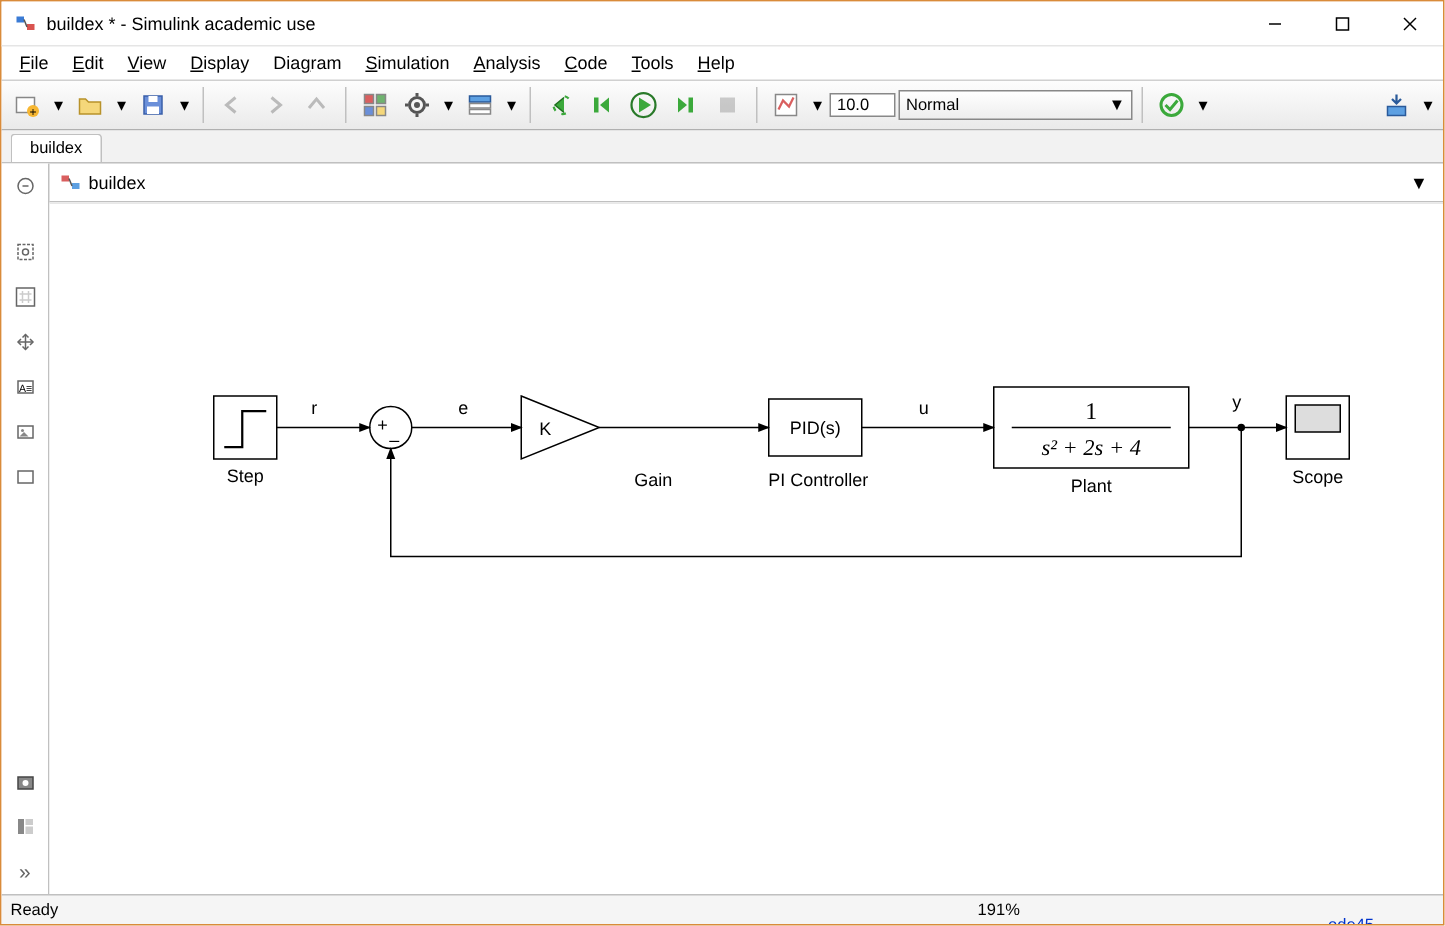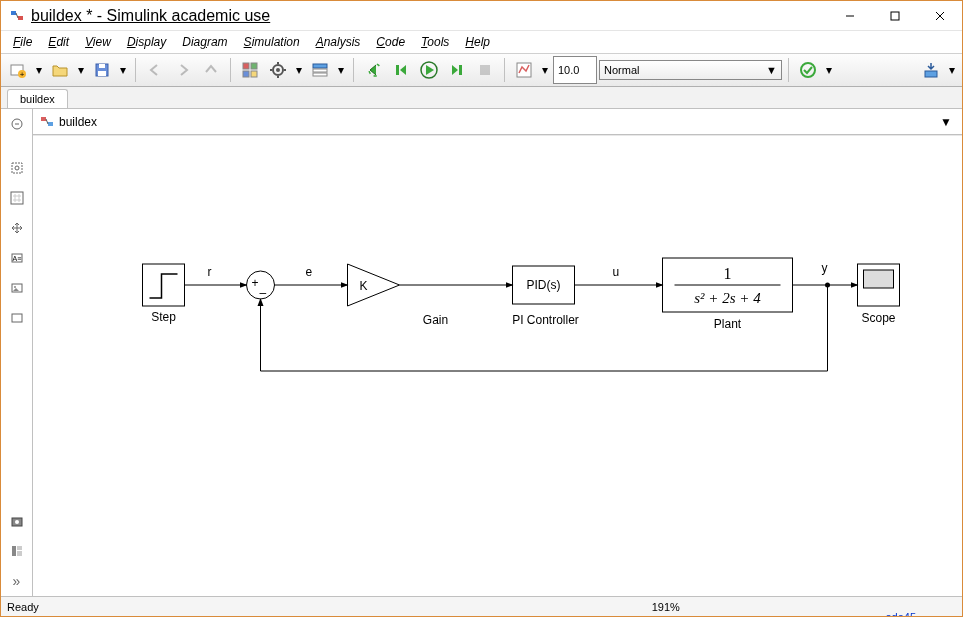--- a/index.html
+++ b/index.html
@@ -1,36 +1,36 @@
 <!DOCTYPE html>
 <html><head>
 <meta charset="utf-8">
 <style>
 * { box-sizing: border-box; margin: 0; padding: 0; }
 body { font-family: "Segoe UI", Tahoma, sans-serif; font-size: 12px; background: #fff; width: 963px; height: 617px; display: flex; flex-direction: column; border: 1px solid #d98b3a; overflow: hidden; }
 
 
 .titlebar { height: 30px; background: #fff; display: flex; align-items: center; padding: 0 0 0 8px; border-bottom: 1px solid #e5e5e5; }
 .titlebar .app-icon { width: 16px; height: 16px; margin-right: 6px; }
-.titlebar .title { flex: 1; font-size: 16px; color: #000; text-decoration: underline; }
+.titlebar .title { flex: 1; font-size: 12px; color: #000; }
 .win-controls { display: flex; }
 .win-btn { width: 45px; height: 29px; display: flex; align-items: center; justify-content: center; }
 
 
 .menubar { height: 22px; display: flex; align-items: center; padding: 0 4px; font-size: 12px; }
-.menu-item { padding: 2px 8px; font-style: italic; }
+.menu-item { padding: 2px 8px; }
 .menu-item .ul { text-decoration: underline; }
 
 
 .toolbar { height: 34px; background: linear-gradient(#fdfdfd,#eaeaea); border-top: 1px solid #d0d0d0; border-bottom: 1px solid #b0b0b0; display: flex; align-items: center; padding: 0 4px; gap: 2px; }
 .tbtn { width: 26px; height: 26px; border: 1px solid transparent; border-radius: 2px; display: flex; align-items: center; justify-content: center; background: transparent; }
 .tbtn.disabled { opacity: 0.4; }
 .tsep { width: 1px; height: 24px; background: #c0c0c0; margin: 0 4px; }
-.stoptime-input { width: 44px; height: 28px; border: 1px solid #888; background: #fff; font-size: 11px; padding: 0 4px; }
-.mode-select { width: 183px; height: 20px; border: 1px solid #888; background: linear-gradient(#fff,#eee); font-size: 11px; padding: 0 4px; display: flex; align-items: center; justify-content: space-between; }
+.stoptime-input { width: 44px; height: 16px; border: 1px solid #888; background: #fff; font-size: 11px; padding: 0 4px; }
+.mode-select { width: 156px; height: 20px; border: 1px solid #888; background: linear-gradient(#fff,#eee); font-size: 11px; padding: 0 4px; display: flex; align-items: center; justify-content: space-between; }
 .spacer { flex: 1; }
 
 
 .tabstrip { height: 22px; background: #f2f2f2; border-bottom: 1px solid #c0c0c0; display: flex; align-items: flex-end; padding: 0 6px; }
 .tab { padding: 3px 12px; background: #fff; border: 1px solid #c0c0c0; border-bottom: none; border-radius: 3px 3px 0 0; font-size: 11px; }
 
 
 .mainarea { flex: 1; display: flex; min-height: 0; }
 .navbtn-col { width: 32px; border-right: 1px solid #c0c0c0; display: flex; flex-direction: column; align-items: center; padding: 4px 0; gap: 8px; background: #fff; }
 .navbtn { width: 22px; height: 22px; border: 1px solid transparent; border-radius: 2px; display: flex; align-items: center; justify-content: center; }

